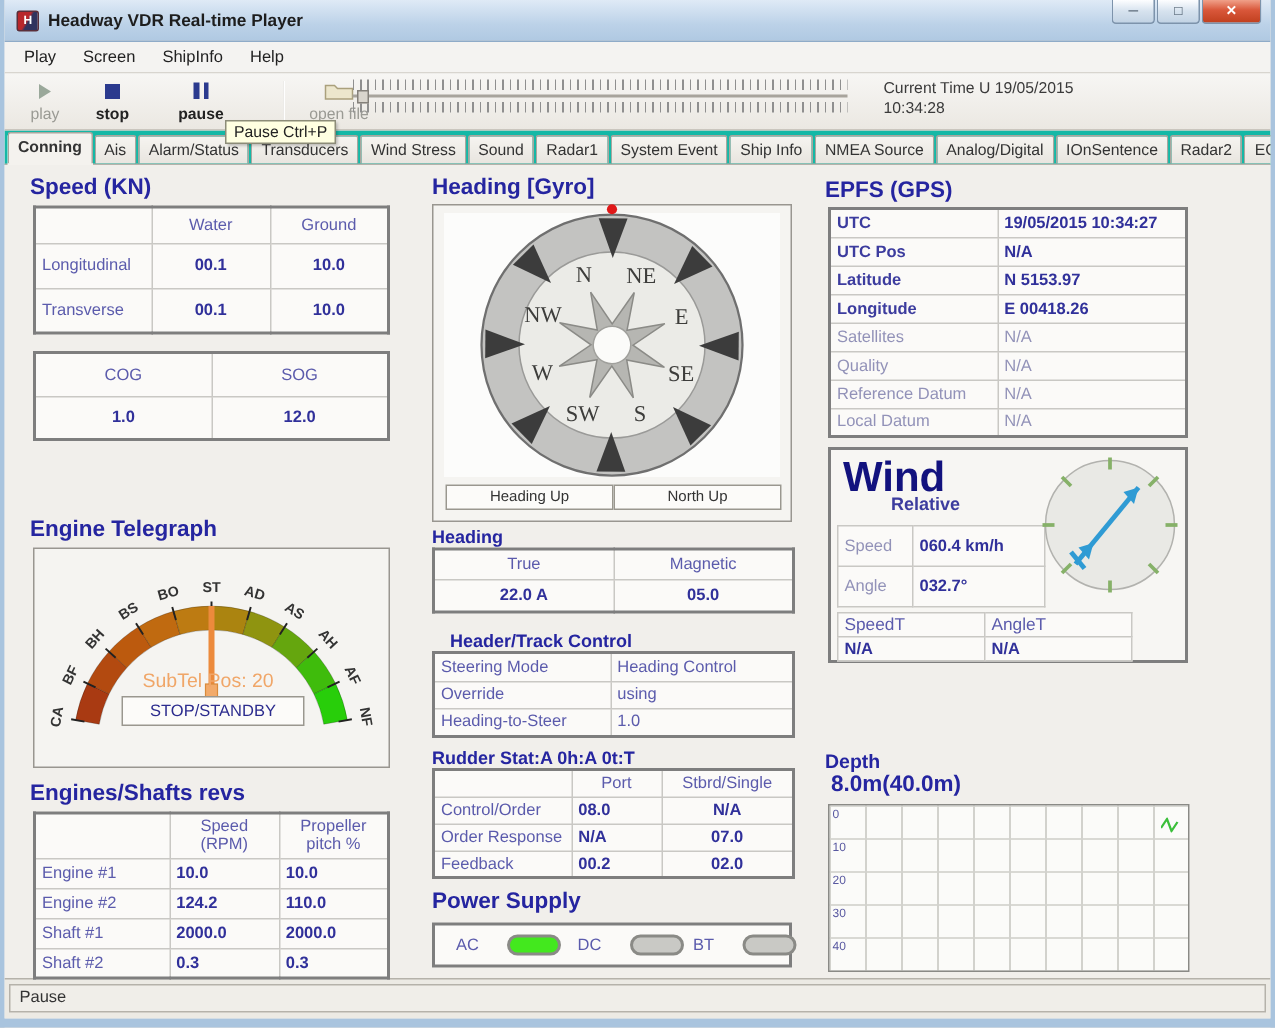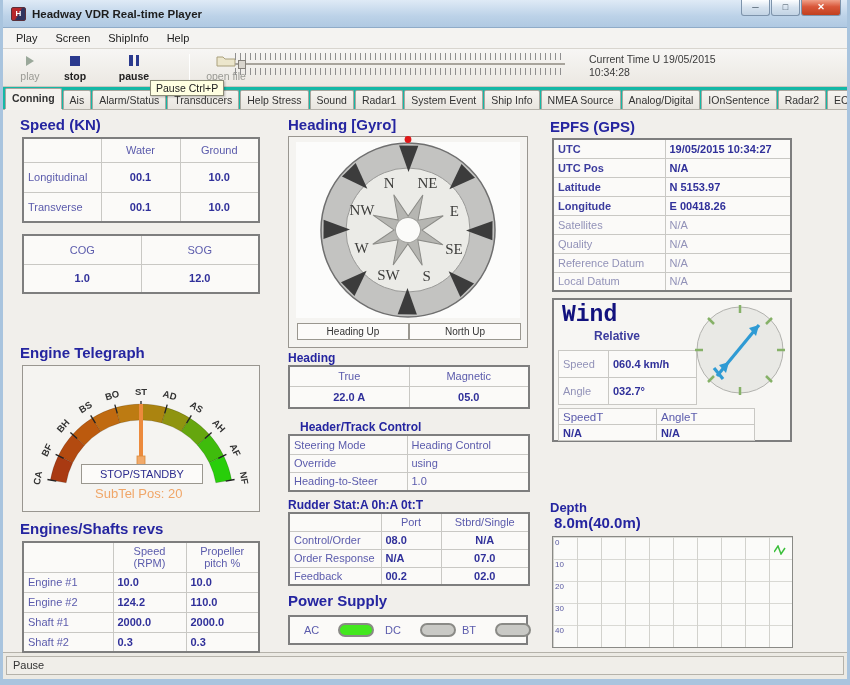--- a/index.html
+++ b/index.html
@@ -159,21 +159,21 @@
     </div>
   </div>
 
   <div class="tooltip">Pause Ctrl+P</div>
 
   <div class="tabstrip">
     <span class="tab active">Conning</span>
     <span class="tab">Ais</span>
     <span class="tab">Alarm/Status</span>
     <span class="tab">Transducers</span>
-    <span class="tab">Help Stress</span>
+    <span class="tab">Wind Stress</span>
     <span class="tab">Sound</span>
     <span class="tab">Radar1</span>
     <span class="tab">System Event</span>
     <span class="tab">Ship Info</span>
     <span class="tab">NMEA Source</span>
     <span class="tab">Analog/Digital</span>
     <span class="tab">IOnSentence</span>
     <span class="tab">Radar2</span>
     <span class="tab">ECDIS1</span>
 
@@ -247,21 +247,21 @@
           <text x="173.1116034802533" y="41.8029979997317" text-anchor="middle" dominant-baseline="middle" transform="rotate(32 173.1116034802533 41.8029979997317)" fill="#333" font-size="9.5" font-weight="bold" font-family="Liberation Sans, sans-serif">AS</text>
           <line x1="188.59875842035245" y1="66.43259239590847" x2="181.9104549910559" y2="72.4547678531382" stroke="#222" stroke-width="1.3"></line>
           <text x="195.287061849649" y="60.410416938678736" text-anchor="middle" dominant-baseline="middle" transform="rotate(48 195.287061849649 60.410416938678736)" fill="#333" font-size="9.5" font-weight="bold" font-family="Liberation Sans, sans-serif">AH</text>
           <line x1="203.38543439842087" y1="88.35474105503764" x2="195.29628798172837" y2="92.30008137613933" stroke="#222" stroke-width="1.3"></line>
           <text x="211.47458081511337" y="84.40940073393594" text-anchor="middle" dominant-baseline="middle" transform="rotate(64 211.47458081511337 84.40940073393594)" fill="#333" font-size="9.5" font-weight="bold" font-family="Liberation Sans, sans-serif">AF</text>
           <line x1="211.55673653615975" y1="113.50342312164162" x2="202.6934667590499" y2="115.06625672064399" stroke="#222" stroke-width="1.3"></line>
           <text x="220.42000631326965" y="111.94058952263924" text-anchor="middle" dominant-baseline="middle" transform="rotate(80 220.42000631326965 111.94058952263924)" fill="#333" font-size="9.5" font-weight="bold" font-family="Liberation Sans, sans-serif">NF</text>
           <rect x="116" y="38" width="4" height="56" fill="#ec8a3c"></rect>
           <rect x="114" y="90" width="8" height="9" fill="#f2aa6a" stroke="#d98a3a" stroke-width=".8"></rect>
         </svg>
-      <div style="position:absolute; left:72px; top:80px; font-size:13px; color:#f0a668;margin-top:40px;">SubTel Pos: 20</div>
+      <div style="position:absolute; left:72px; top:80px; font-size:13px; color:#f0a668;">SubTel Pos: 20</div>
       <div class="btn" style="position:absolute; left:58px; top:98px; width:122px; height:20px; color:#2c2c8e;">STOP/STANDBY</div>
     </div>
 
     <div class="ptitle-lg" style="left:17px; top:410px;">Engines/Shafts revs</div>
     <table class="dt" style="left:19px; top:431px; width:236px;">
       <tbody>
           <tr style="height:30px;">
         <th style="width:90px;"></th>
         <th style="width:73px;">Speed
 (RPM)</th>
@@ -429,21 +429,21 @@
         <td style="color:#9292b8;">N/A</td>
       </tr>
       <tr style="height:19px;">
         <td class="lab" style="color:#9292b8;">Local Datum</td>
         <td style="color:#9292b8;">N/A</td>
       </tr>
     </tbody>
       </table>
 
     <div class="box2" style="left:549px; top:188px; width:240px; height:144px; background:#f7f6f3;">
-      <div class="wind-title" style="left:8px; top:2px; font-size:23px;font-family:Liberation Mono, monospace;">Wind</div>
+      <div class="wind-title" style="left:8px; top:2px; font-size:28px;">Wind</div>
       <div class="wind-title" style="left:40px; top:29px; font-size:12px; color:#3c3c9e;">Relative</div>
 
       <table class="dt" style="left:4px; top:50px; width:138px; border-width:1px; border-color:#bdbcb8;">
         <tbody>
             <tr style="height:27px;">
           <td class="lab" style="width:50px; color:#9292b8;">Speed</td>
           <td class="val" style="width:88px; text-align:left;">060.4 km/h</td>
         </tr>
         <tr style="height:27px;">
           <td class="lab" style="color:#9292b8;">Angle</td>

